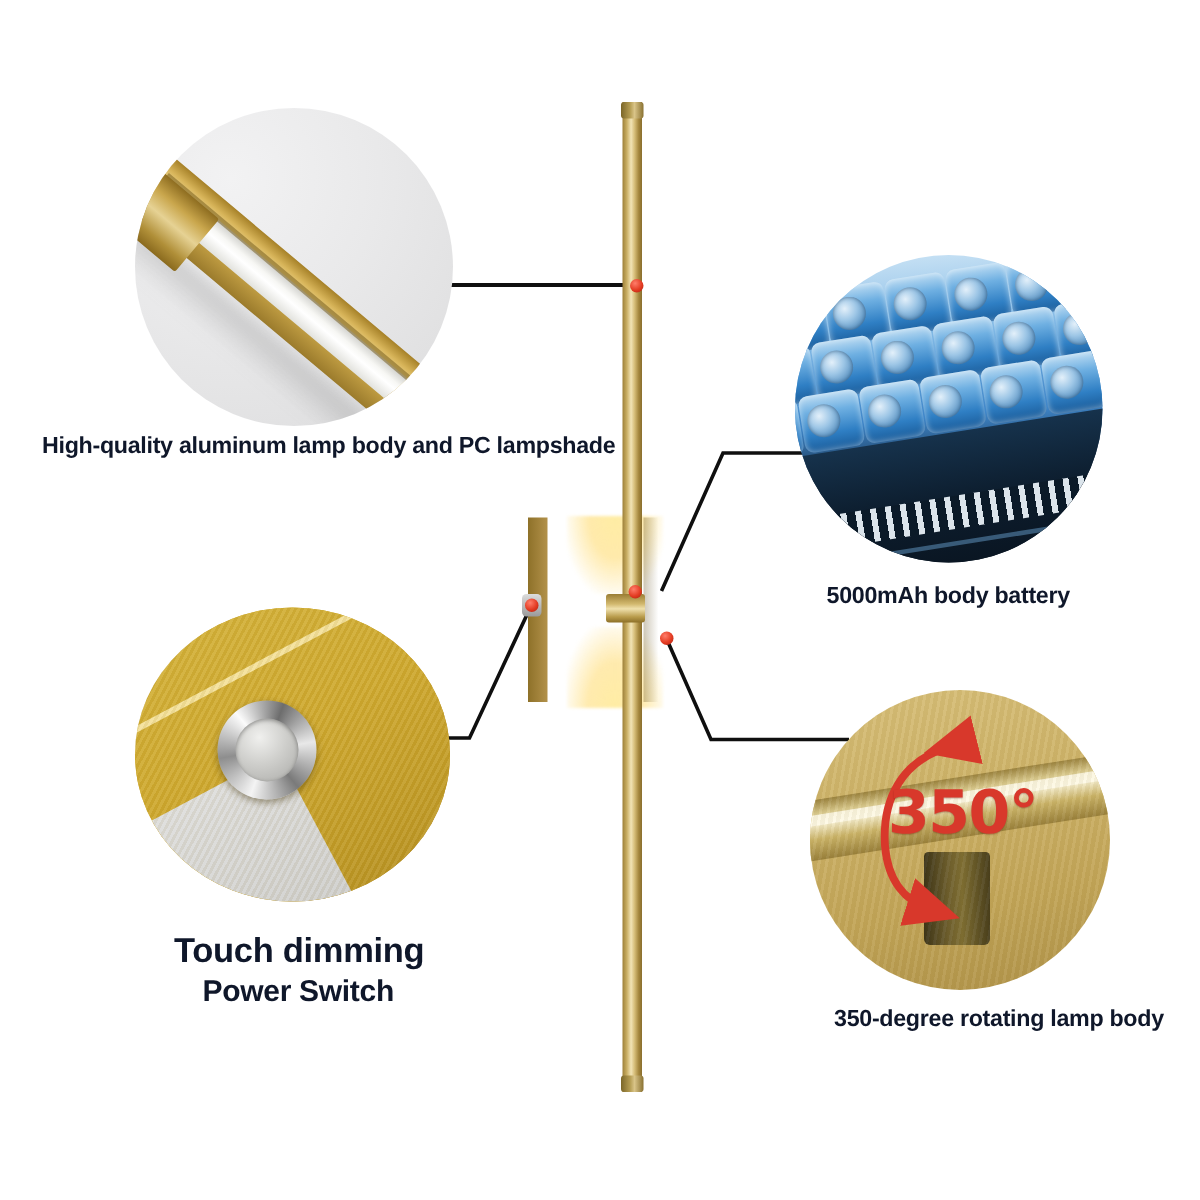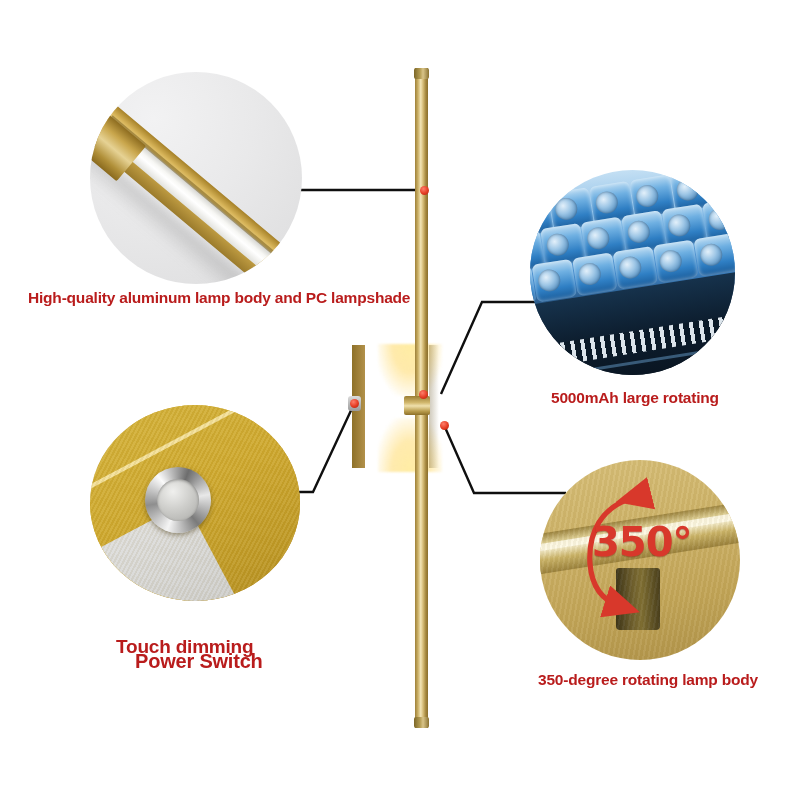--- a/index.html
+++ b/index.html
@@ -183,26 +183,26 @@
   #rod-shadow{
     position:absolute;left:429px;top:345px;width:10px;height:123px;
     background:linear-gradient(90deg,rgba(90,70,20,.30),rgba(90,70,20,0));
   }
 
   
   .dot{position:absolute;width:9px;height:9px;border-radius:50%;
     background:radial-gradient(circle at 38% 32%,#ff7d6a 0%,#e33b22 55%,#a82011 100%);}
 
   
-  .cap{position:absolute;color:#b91c1c;font-weight:700;letter-spacing:-.2px;}
+  .cap{position:absolute;color:#0f172a;font-weight:700;letter-spacing:-.2px;}
   #cap-lamp{left:28px;top:289px;font-size:15.5px;}
   #cap-battery{left:551px;top:389px;font-size:15.5px;}
-  #cap-touch{left:116px;top:620px;font-size:19px;margin-top:16px;}
+  #cap-touch{left:116px;top:620px;font-size:23px;}
   #cap-power{left:135px;top:650px;font-size:20px;}
-  #cap-rotate{left:538px;top:670px;font-size:15.5px;line-height:1.35;text-align:right;}
+  #cap-rotate{left:556px;top:670px;font-size:15.5px;line-height:1.35;text-align:right;}
 </style>
 </head>
 <body>
 
 <div class="stage">
 
   <svg class="lines" viewBox="0 0 800 800">
     <polyline points="300,190 424,190" fill="none" stroke="#0f0f0f" stroke-width="2.6"></polyline>
     <polyline points="441,394 482,302 546,302" fill="none" stroke="#0f0f0f" stroke-width="2.4"></polyline>
     <polyline points="354,404 313,492 289,492" fill="none" stroke="#0f0f0f" stroke-width="2.4"></polyline>
@@ -288,18 +288,18 @@
 
   <div style="position:absolute;left:348px;top:396px;width:13px;height:15px;border-radius:3px;
               background:linear-gradient(180deg,#dcdcdc,#9a9a9a);"></div>
 
   <div class="dot" style="left:420px;top:186px"></div>
   <div class="dot" style="left:419px;top:390px"></div>
   <div class="dot" style="left:350px;top:399px"></div>
   <div class="dot" style="left:440px;top:421px"></div>
 
   <div class="cap" id="cap-lamp">High-quality aluminum lamp body and PC lampshade</div>
-  <div class="cap" id="cap-battery">5000mAh large rotating</div>
+  <div class="cap" id="cap-battery">5000mAh body battery</div>
   <div class="cap" id="cap-touch">Touch dimming</div>
   <div class="cap" id="cap-power">Power Switch</div>
   <div class="cap" id="cap-rotate">350-degree rotating lamp body</div>
 
 </div>
 
 </body></html>

